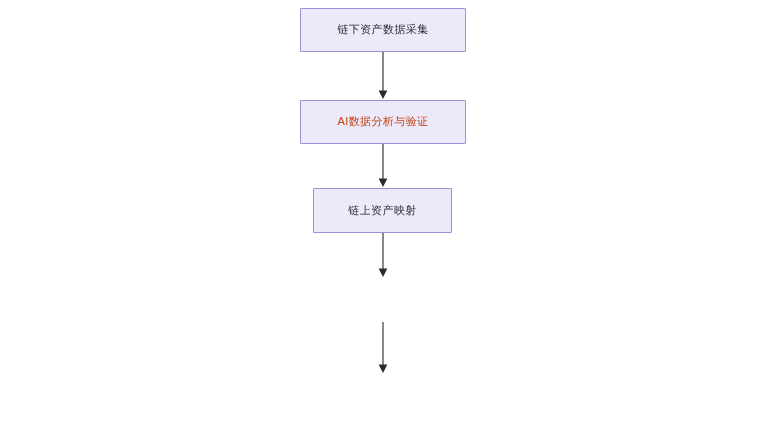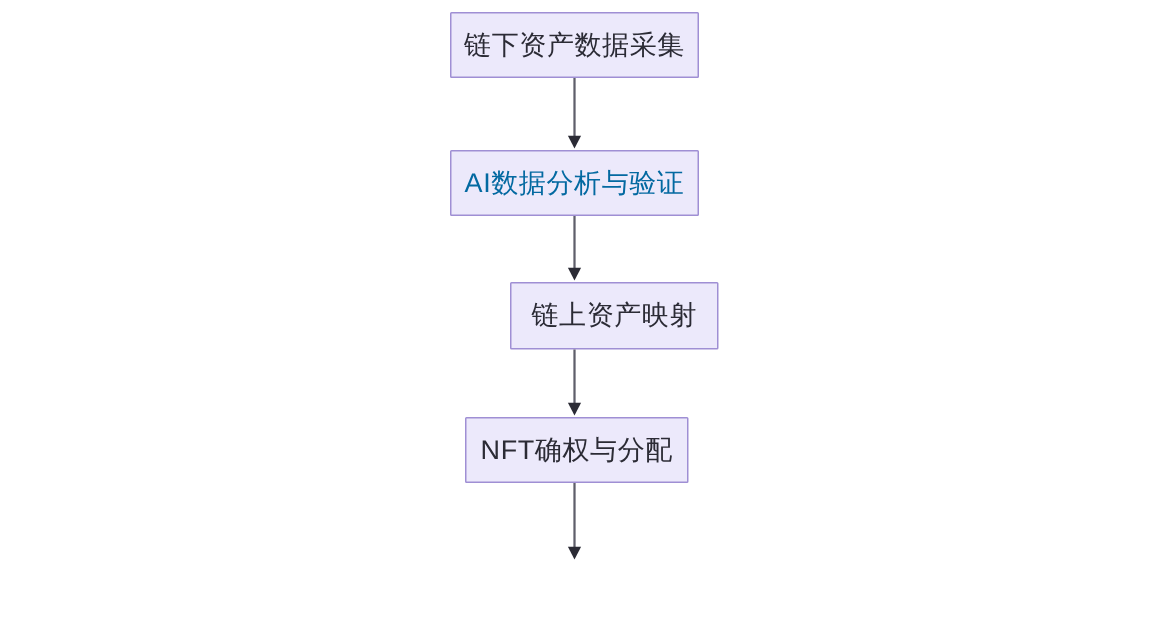--- a/index.html
+++ b/index.html
@@ -22,21 +22,21 @@
   .flow-node {
     position: absolute;
     box-sizing: border-box;
     display: flex;
     align-items: center;
     justify-content: center;
     background: #ece9fb;
     border: 1px solid #9f8fd4;
     border-radius: 1px;
     color: #2b2b35;
-    font-size: 18px;
+    font-size: 11px;
     line-height: 1;
     letter-spacing: 0.4px;
     white-space: nowrap;
     user-select: none;
   }
   .flow-node .node-label {
     display: block;
     padding-bottom: 1px;
   }
   .connector {
@@ -57,45 +57,42 @@
     <span class="node-label">链下资产数据采集</span>
   </div>
 
   <div class="connector" id="edge-1" style="left: 376px; top: 52px; height: 48px;">
     <svg width="14" height="48" viewBox="0 0 14 48" aria-hidden="true">
       <line x1="7" y1="0" x2="7" y2="40" stroke="#5f5f6b" stroke-width="1.5"></line>
       <polygon points="7,47 2.6,38.5 11.4,38.5" fill="#2b2b35"></polygon>
     </svg>
   </div>
 
-  <div class="flow-node" id="node-2" style="left: 300px; top: 100px; width: 166px; height: 44px; background: rgb(236, 233, 251); border-color: rgb(159, 143, 212); color: #0369a1; text-align: center;">
+  <div class="flow-node" id="node-2" style="left: 300px; top: 100px; width: 166px; height: 44px; background: rgb(236, 233, 251); border-color: rgb(159, 143, 212); color: #c2410c; text-align: center;">
     <span class="node-label">AI数据分析与验证</span>
   </div>
 
   <div class="connector" id="edge-2" style="left: 376px; top: 144px; height: 44px;">
     <svg width="14" height="44" viewBox="0 0 14 44" aria-hidden="true">
       <line x1="7" y1="0" x2="7" y2="36" stroke="#5f5f6b" stroke-width="1.5"></line>
       <polygon points="7,43 2.6,34.5 11.4,34.5" fill="#2b2b35"></polygon>
     </svg>
   </div>
 
-  <div class="flow-node" id="node-3" style="left: 313px; top: 188px; width: 139px; height: 45px; background: rgb(236, 233, 251); border-color: rgb(159, 143, 212); color: rgb(43, 43, 53); margin-left: 27px;">
+  <div class="flow-node" id="node-3" style="left: 313px; top: 188px; width: 139px; height: 45px; background: rgb(236, 233, 251); border-color: rgb(159, 143, 212); color: rgb(43, 43, 53);">
     <span class="node-label">链上资产映射</span>
   </div>
 
   <div class="connector" id="edge-3" style="left: 376px; top: 233px; height: 45px;">
     <svg width="14" height="45" viewBox="0 0 14 45" aria-hidden="true">
       <line x1="7" y1="0" x2="7" y2="37" stroke="#5f5f6b" stroke-width="1.5"></line>
       <polygon points="7,44 2.6,35.5 11.4,35.5" fill="#2b2b35"></polygon>
     </svg>
   </div>
 
-  <div class="flow-node" id="node-4" style="left: 310px; top: 278px; width: 149px; height: 44px; background: rgb(236, 233, 251); border-color: rgb(159, 143, 212); color: rgb(43, 43, 53);">
-    <span class="node-label">NFT确权与分配</span>
-  </div>
 
   <div class="connector" id="edge-4" style="left: 376px; top: 322px; height: 52px;">
     <svg width="14" height="52" viewBox="0 0 14 52" aria-hidden="true">
       <line x1="7" y1="0" x2="7" y2="44" stroke="#5f5f6b" stroke-width="1.5"></line>
       <polygon points="7,51 2.6,42.5 11.4,42.5" fill="#2b2b35"></polygon>
     </svg>
   </div>
 
 
 </div>

